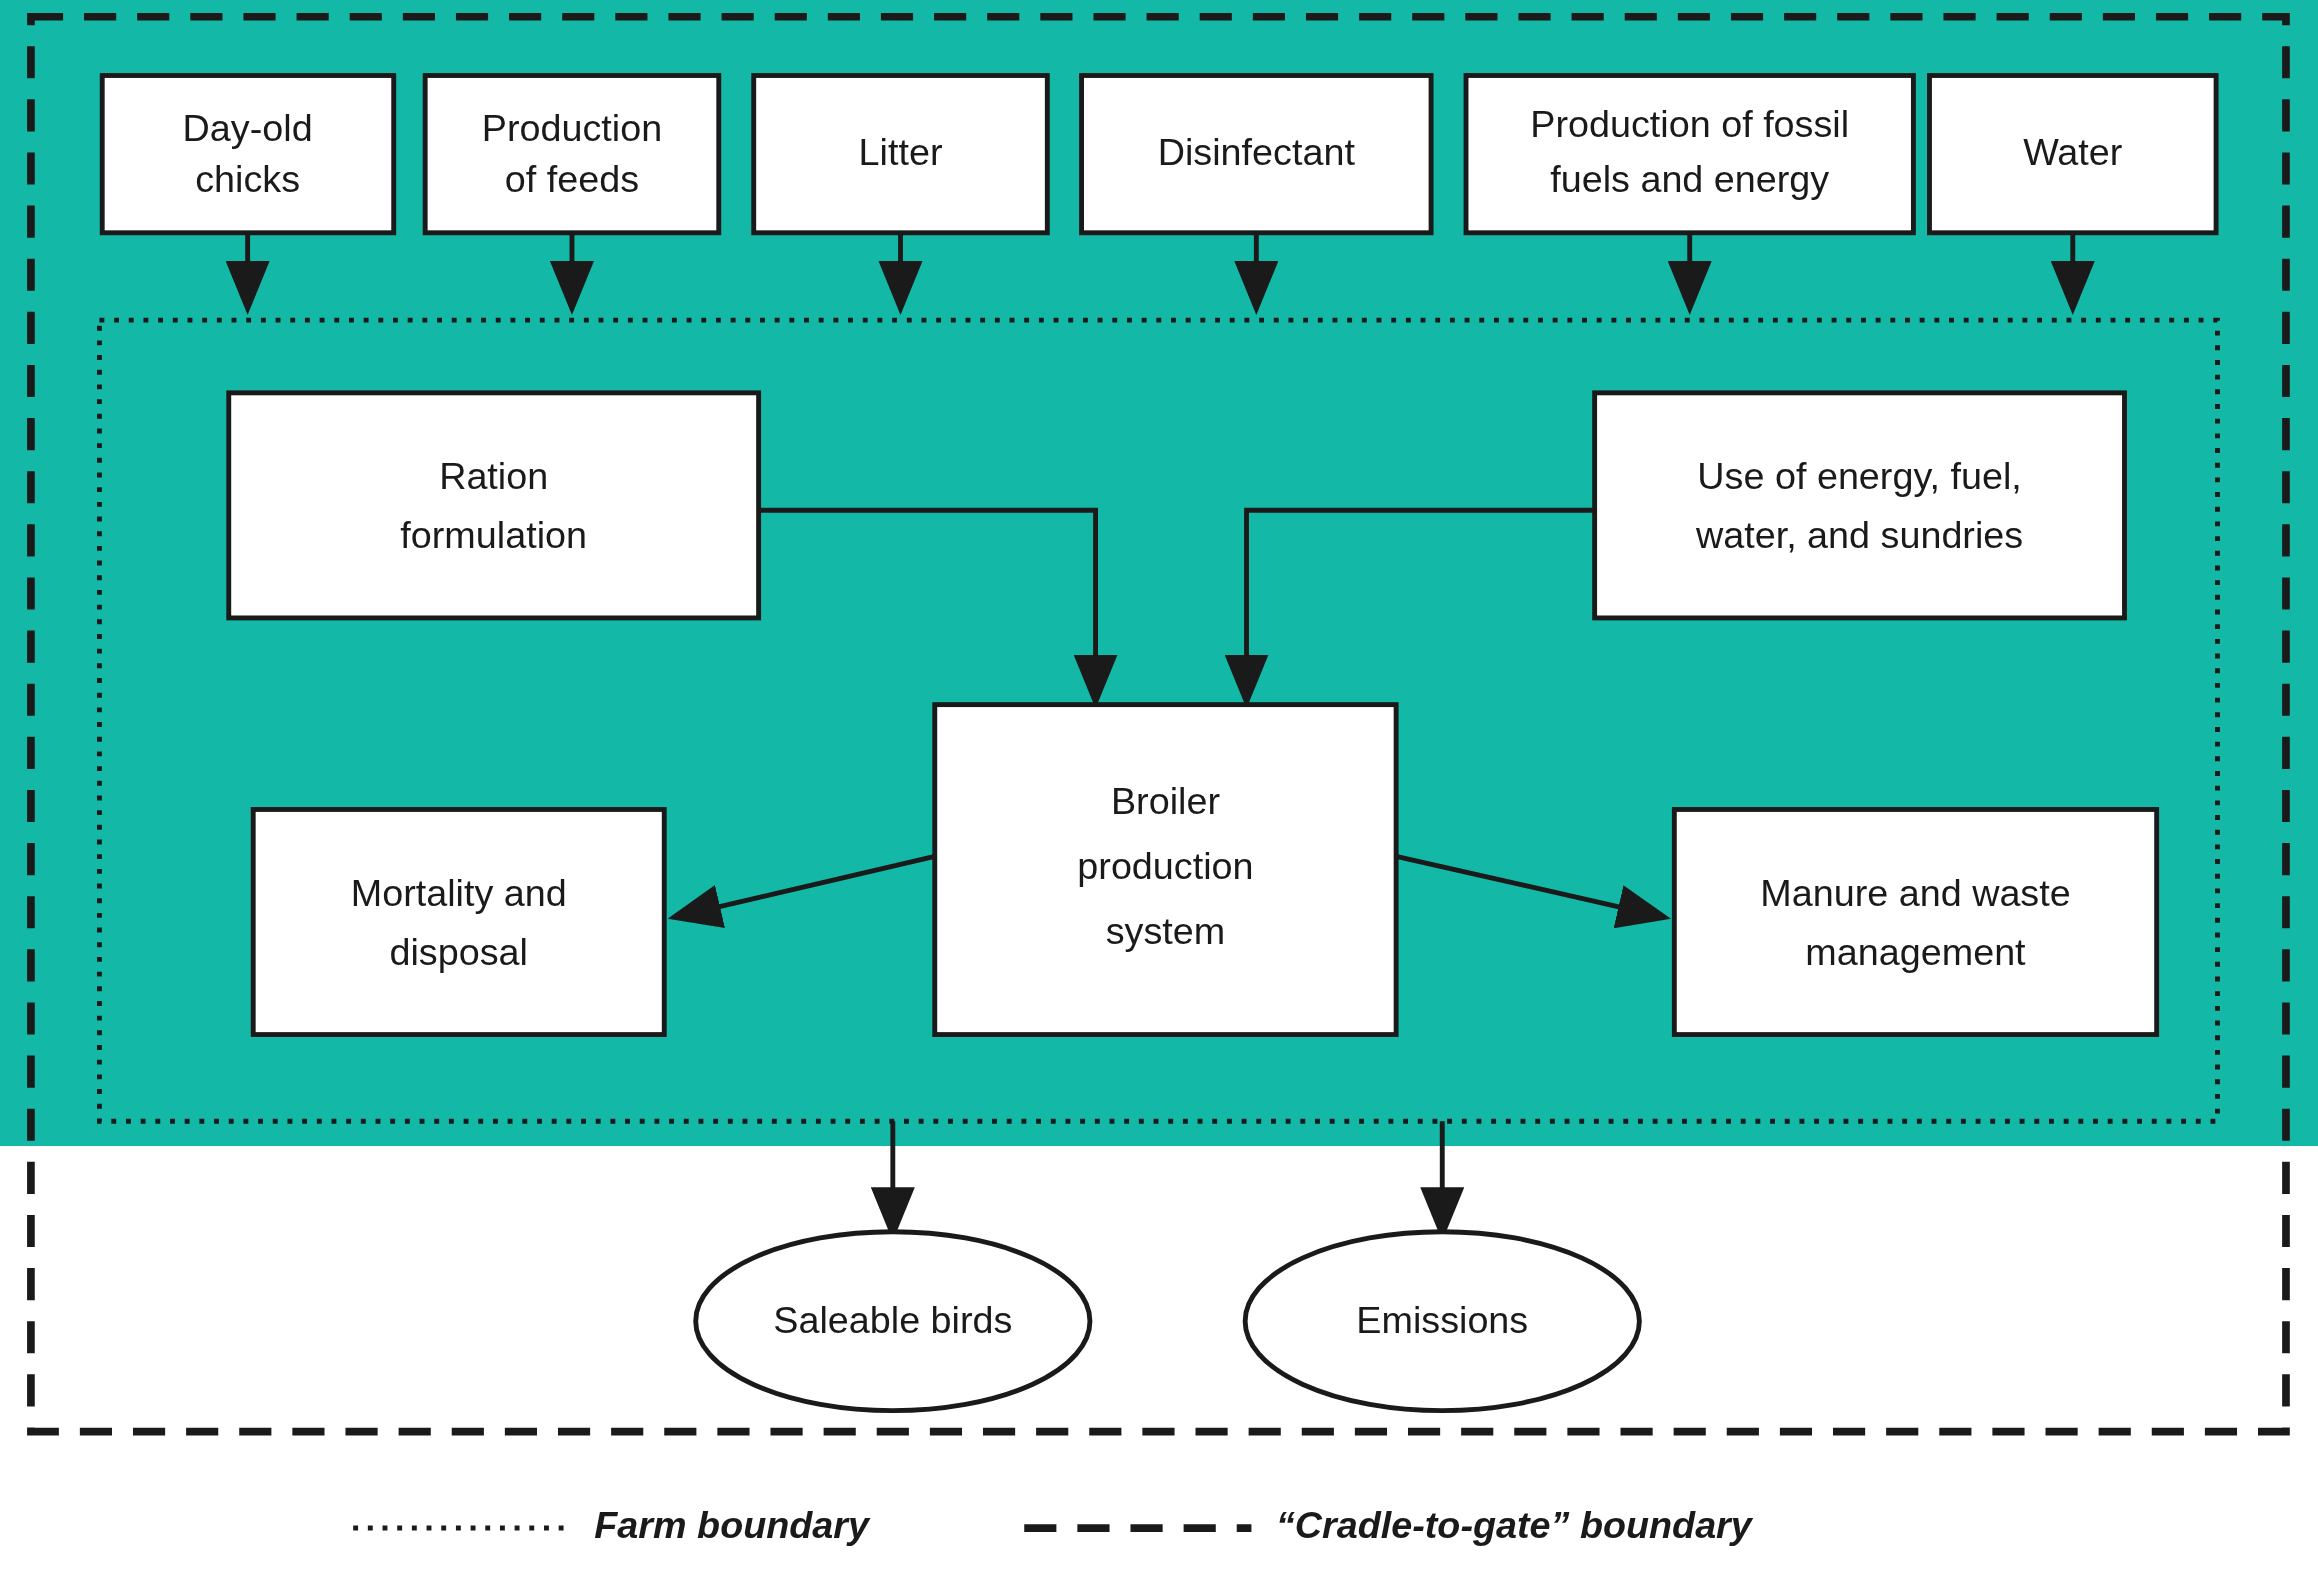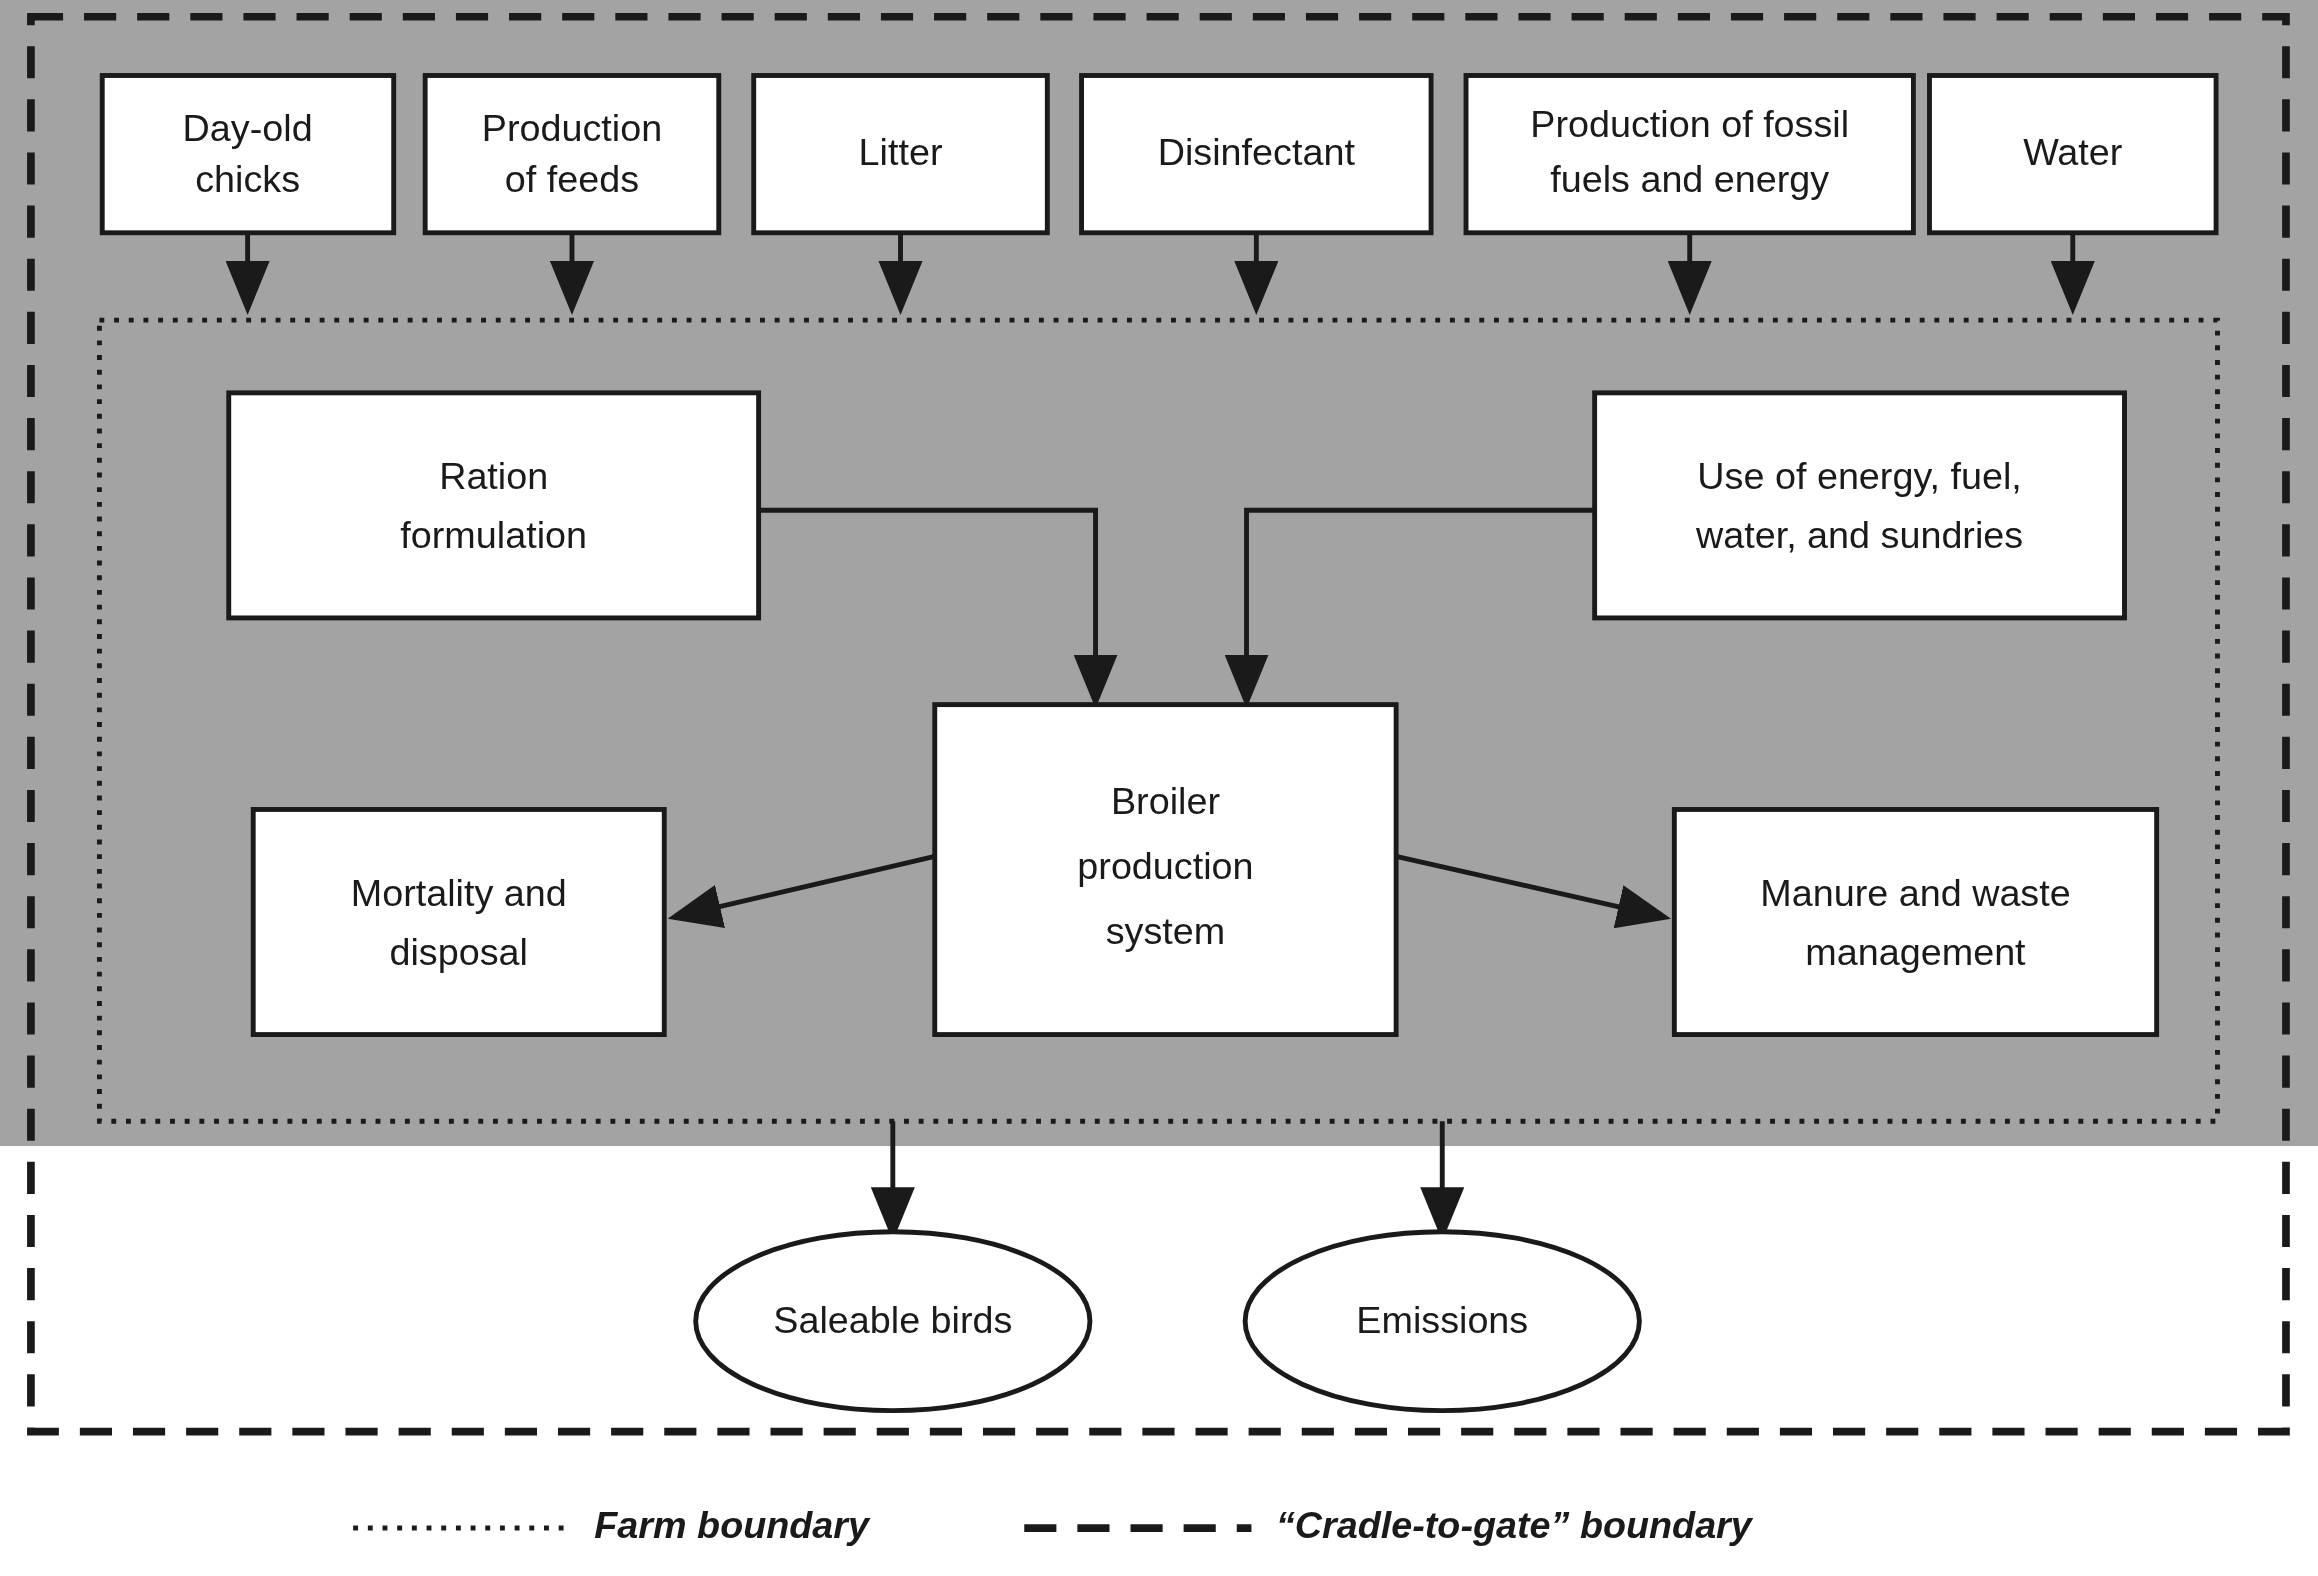--- a/index.html
+++ b/index.html
@@ -10,21 +10,21 @@
   body {
     font-family: "Liberation Sans", sans-serif;
     width: 2319px;
     height: 1577px;
     overflow: hidden;
   }
   #diagram-root {
     position: relative;
     width: 2319px;
     height: 1146px;
-    background: #a3a3a3;
+    background: #14b8a6;
   }
   svg.diagram-canvas {
     position: absolute;
     top: 0;
     left: 0;
     width: 2319px;
     height: 1577px;
     display: block;
   }
   .node-text {

